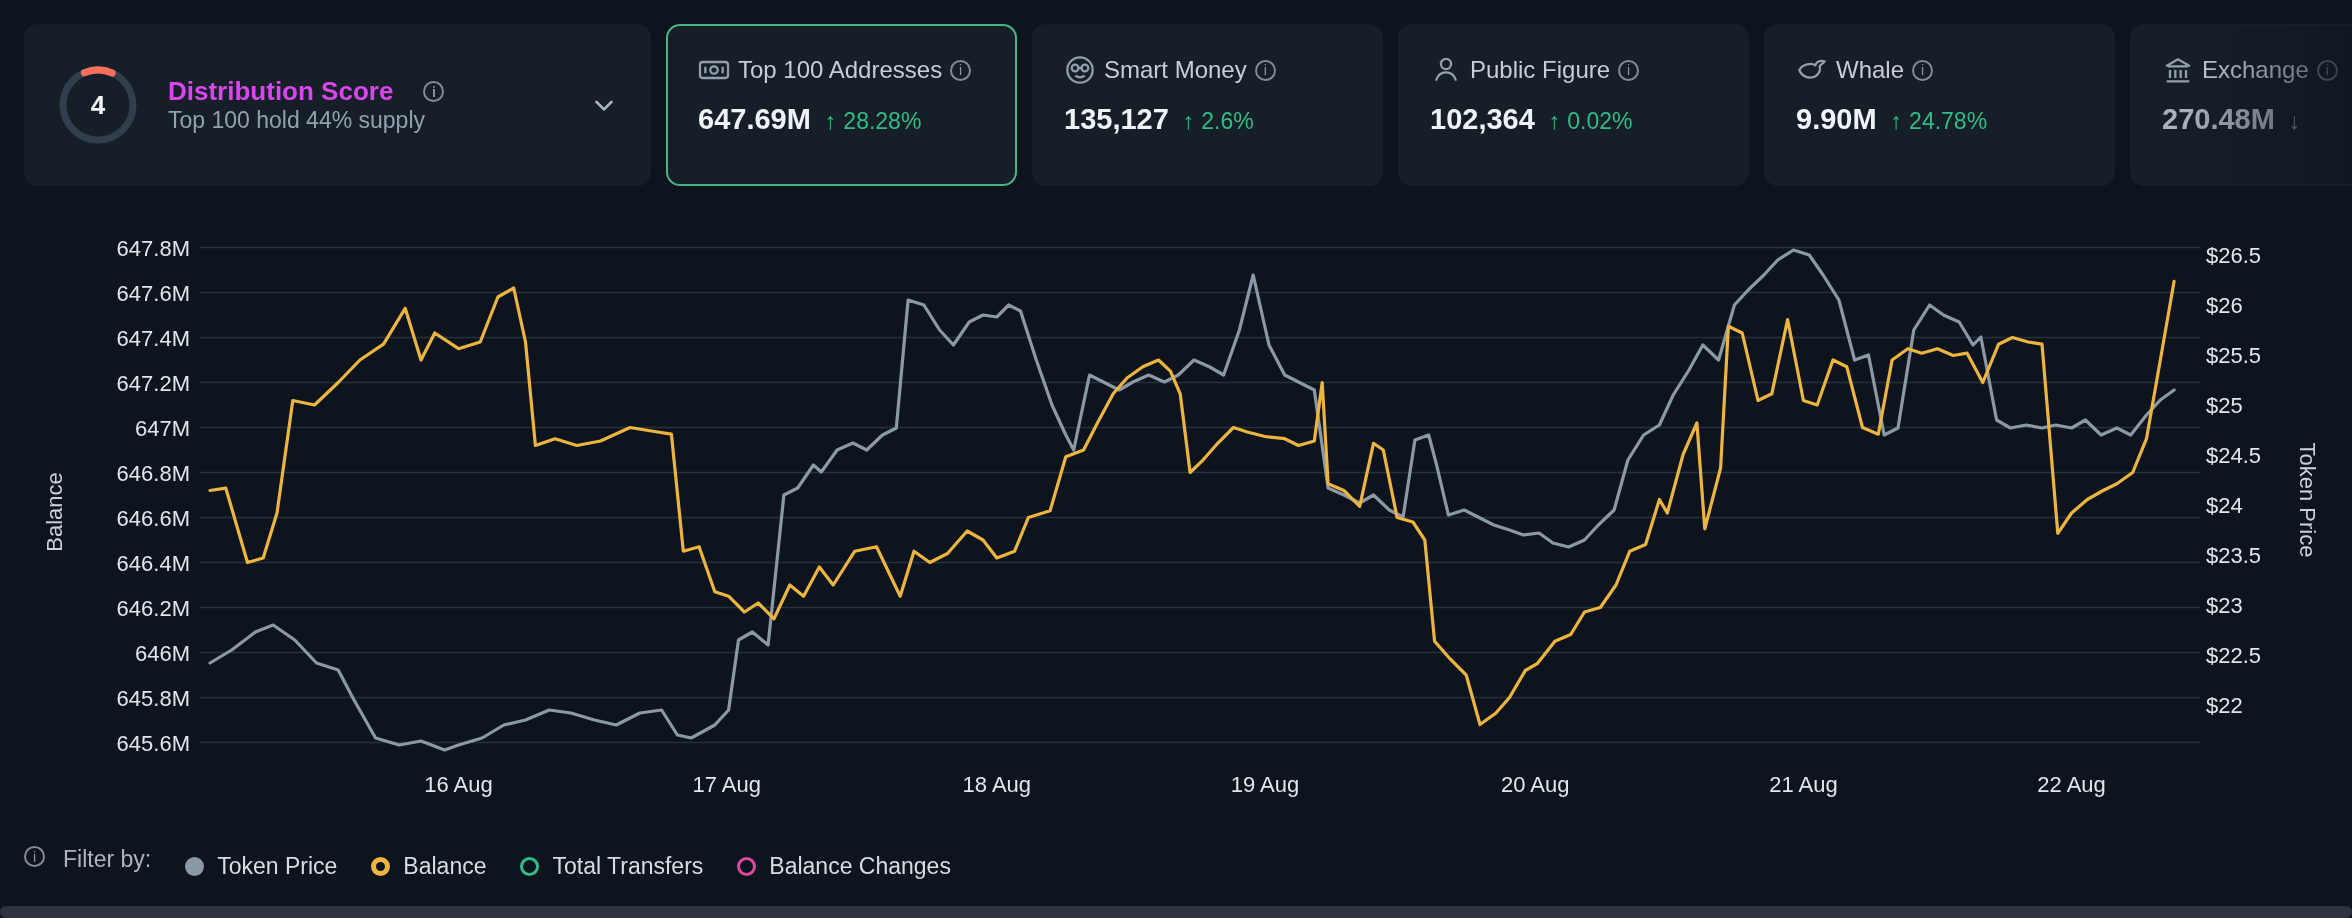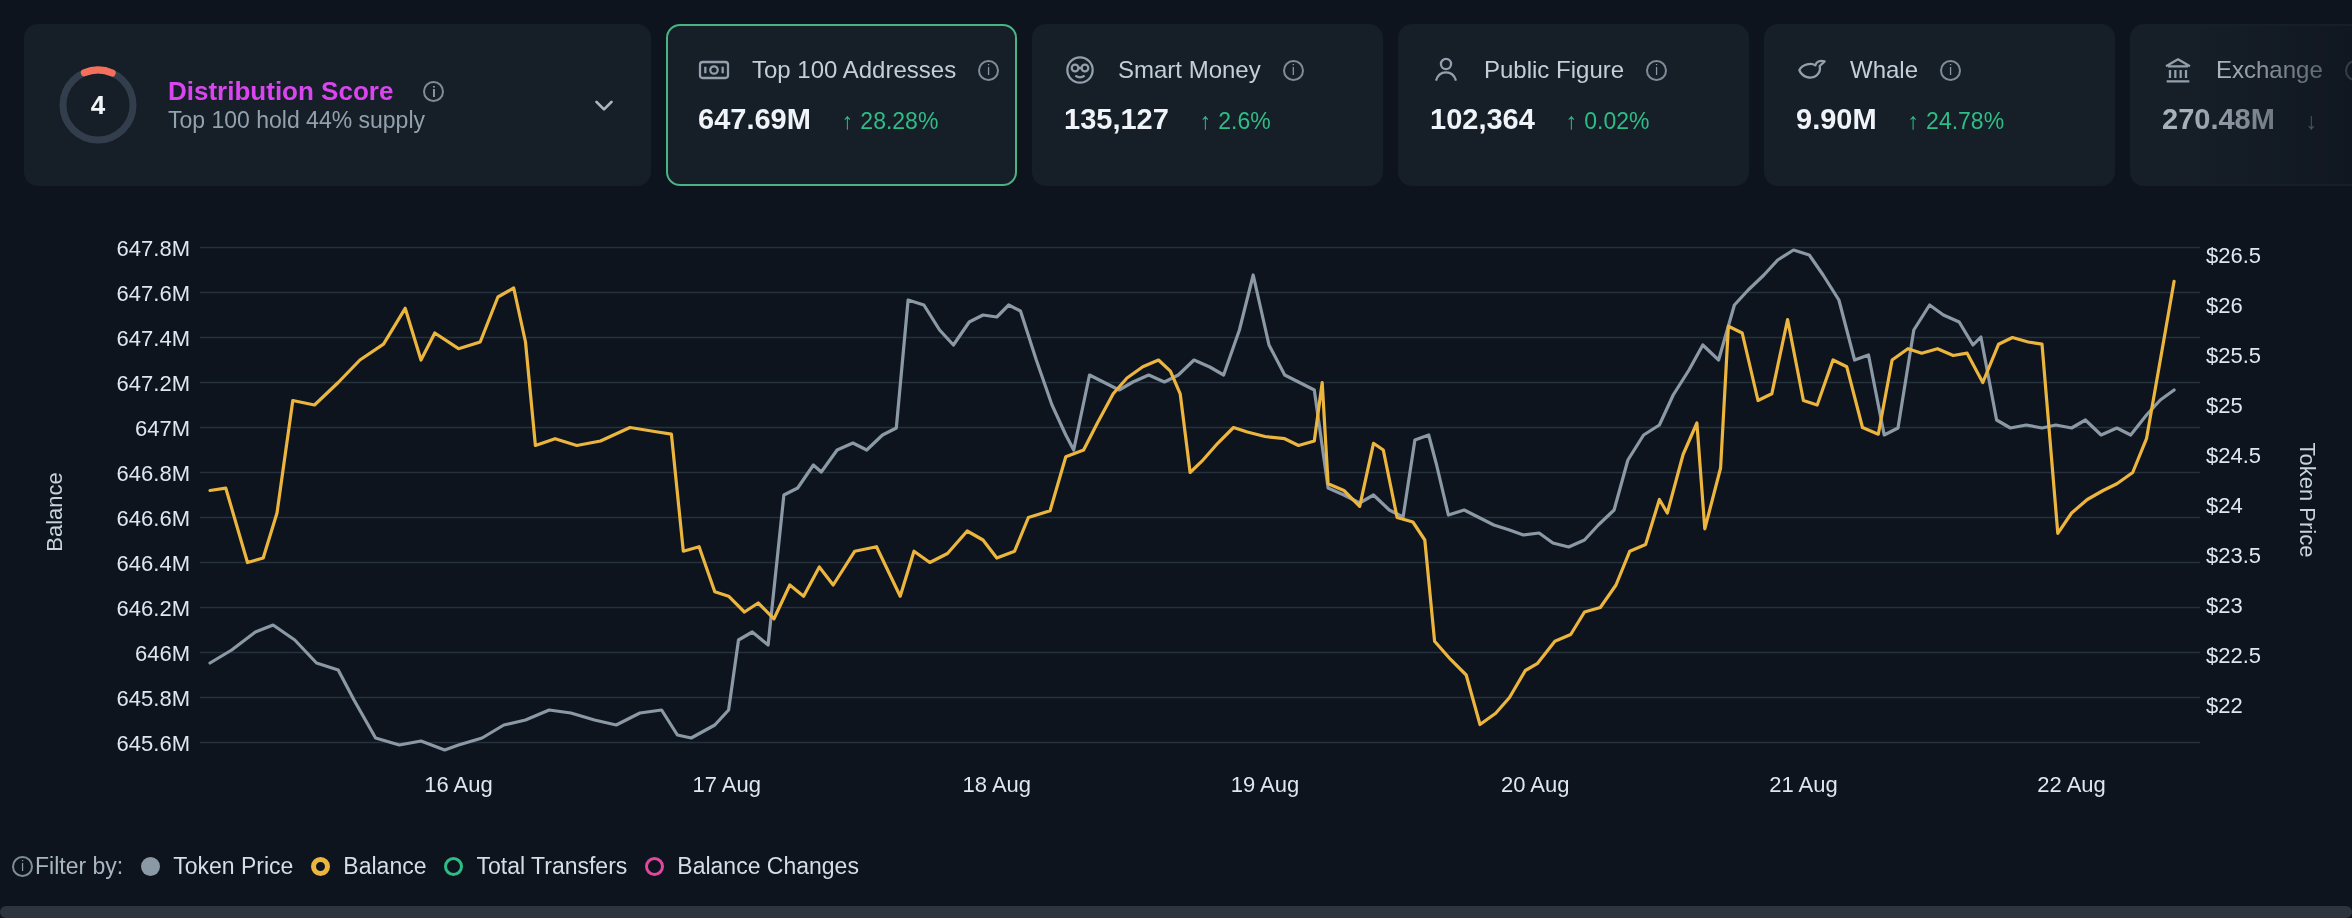--- a/index.html
+++ b/index.html
@@ -23,38 +23,38 @@
   .card.selected{border-color:#49b383}
 
   .gauge{position:relative;width:84px;height:84px;margin-right:28px;flex:none}
   .gauge-num{position:absolute;left:0;top:0;right:0;bottom:0;display:flex;align-items:center;justify-content:center;font-size:26px;font-weight:700;color:#f1f5f8}
 
   .c1text{min-width:0}
   .c1title{display:flex;align-items:center;gap:30px;font-size:26px;font-weight:700;color:#d946ef}
   .c1sub{margin-top:0;font-size:23px;color:#93a1ad}
   .chev{margin-left:auto;flex:none}
 
-  .stat-top{display:flex;align-items:center;gap:22px;font-size:24px;color:#c3ced8;white-space:nowrap}
+  .stat-top{display:flex;align-items:center;gap:8px;font-size:24px;color:#c3ced8;white-space:nowrap}
   .sicon{display:inline-flex;flex:none}
-  .stat-val{margin-top:17px;display:flex;align-items:baseline;gap:31px;white-space:nowrap}
+  .stat-val{margin-top:17px;display:flex;align-items:baseline;gap:14px;white-space:nowrap}
   .value{font-size:29px;font-weight:700;color:#f0f4f8}
   .change{font-size:23px;color:#2ebd85;display:inline-flex;gap:7px;align-items:baseline}
   .change.down{color:#8b97a2}
 
   .info{width:21px;height:21px;border:2px solid #7f8c98;border-radius:50%;color:#8b97a2;
         display:inline-flex;align-items:center;justify-content:center;font-size:14px;line-height:1;flex:none}
   .info::after{content:"i"}
 
   .card.faded{position:relative;overflow:hidden}
   .card.faded .value{color:#a8b2bc}
   .card.faded::after{content:"";position:absolute;left:0;top:0;right:0;bottom:0;
         background:linear-gradient(90deg,rgba(13,20,29,0) 15%,rgba(13,20,29,0.9) 80%)}
 
   
-  .legend-row{position:absolute;left:12px;top:846px;height:40px;display:flex;align-items:center;gap:2px;font-size:23px}
+  .legend-row{position:absolute;left:24px;top:846px;height:40px;display:flex;gap:18px;font-size:23px}
   .filter-label{color:#a9b5c1}
   .legend-item{display:flex;align-items:center;gap:13px;margin-left:16px;color:#d6dde4;cursor:pointer}
   .dot{width:19px;height:19px;border-radius:50%;flex:none}
   .dot.filled{background:#8b98a5}
   .dot.donut{border:5px solid #ecb53e}
   .dot.ring-teal{border:3px solid #2ebd85}
   .dot.ring-pink{border:3px solid #e0479e}
 
   .hscroll{position:absolute;left:0;bottom:0;width:2352px;height:12px;background:#2d343d;border-radius:6px}
 </style>

